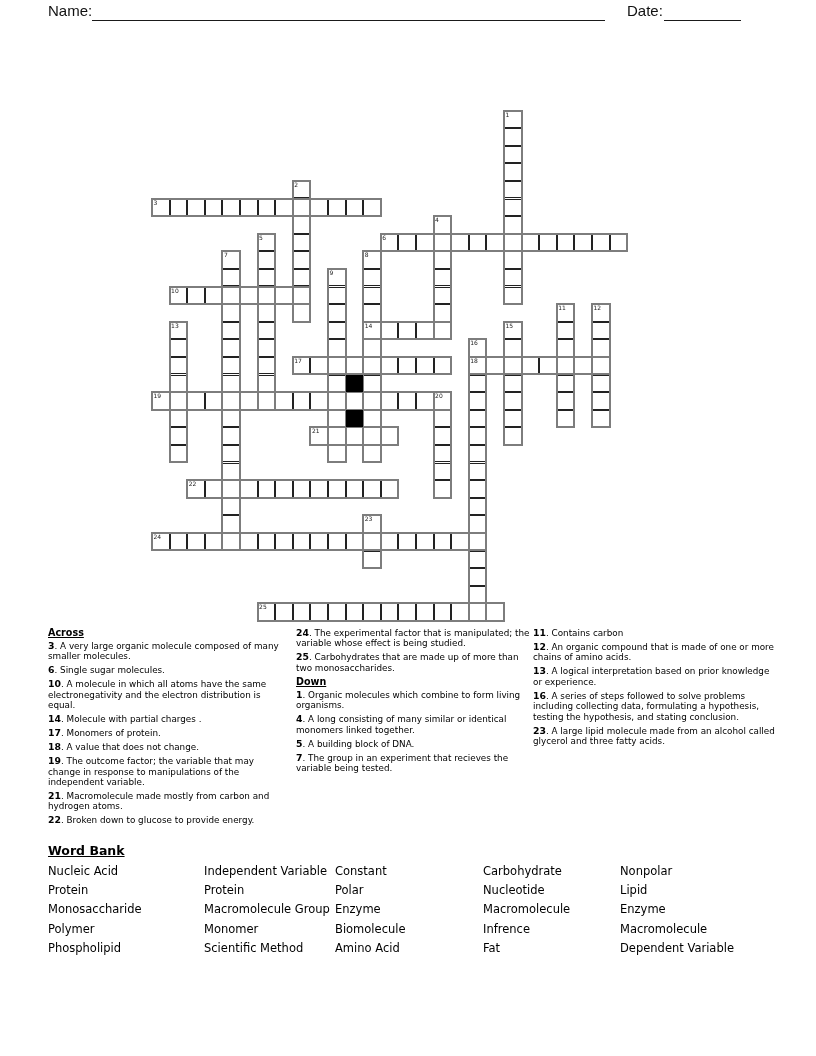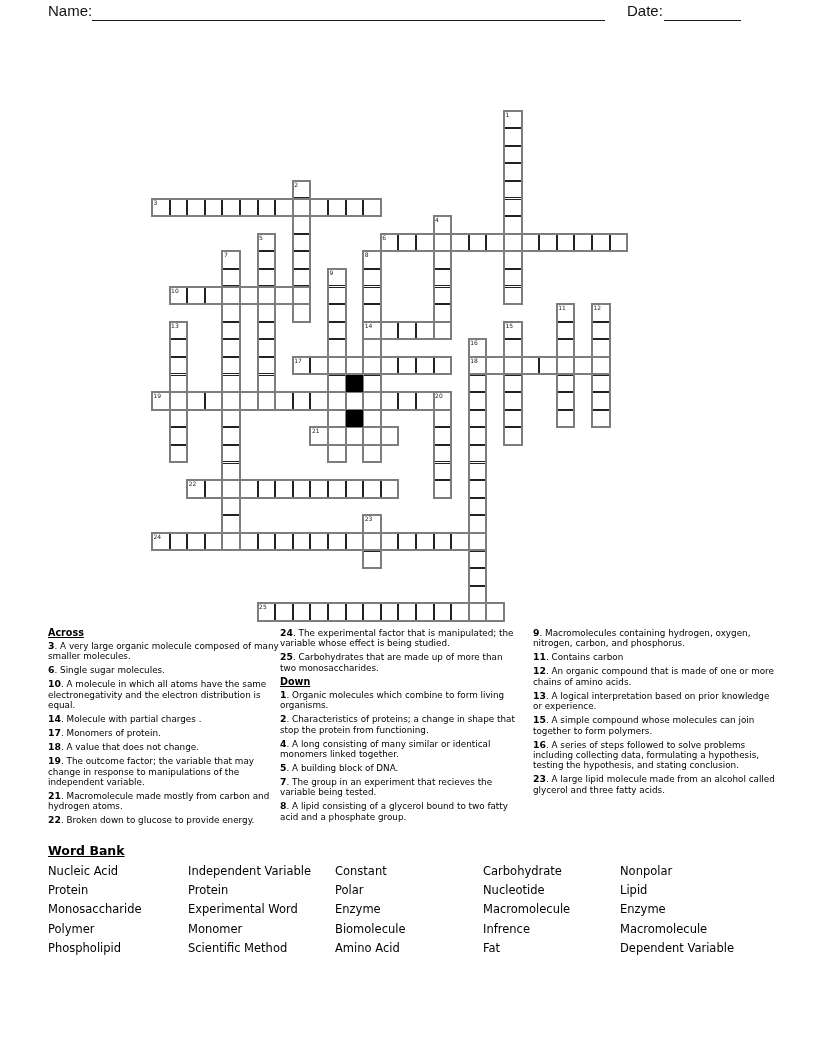--- a/index.html
+++ b/index.html
@@ -18,21 +18,21 @@
   #grid{position:absolute;left:152px;top:110.5px;width:476px;height:511px;}
   .cell{position:absolute;width:17.6px;height:17.6px;background:#fff;
         border:1px solid #222;box-sizing:border-box;}
   .outline{position:absolute;border:2px solid #7d7d7d;box-sizing:border-box;background:transparent;pointer-events:none;}
   .num{position:absolute;font-size:6px;line-height:6.5px;color:#222;z-index:6;}
   .black{position:absolute;width:17.8px;height:17.8px;background:#000;z-index:5;}
 
   
   .clue-col{position:absolute;top:628px;font-size:8.8px;line-height:10.4px;color:#000;}
   #clue-col-1{left:48px;width:236px;}
-  #clue-col-2{left:280px;width:236px;}
+  #clue-col-2{left:296px;width:236px;}
   #clue-col-3{left:533px;width:248px;}
   .clue{margin:0 0 3.6px 0;}
   .clue b{font-size:9.3px;}
   .clue-header{font-weight:bold;text-decoration:underline;font-size:9.6px;margin:0 0 2.5px 0;}
 
   
   #wordbank-label{position:absolute;left:48px;top:843px;font-size:12.5px;font-weight:bold;text-decoration:underline;}
   .wb-col{position:absolute;top:862px;font-size:11.5px;line-height:19.2px;white-space:nowrap;}
 </style>
 </head>
@@ -365,49 +365,45 @@
       <div class="clue"><b>18</b>. A value that does not change.</div>
       <div class="clue"><b>19</b>. The outcome factor; the variable that may change in response to manipulations of the independent variable.</div>
       <div class="clue"><b>21</b>. Macromolecule made mostly from carbon and hydrogen atoms.</div>
       <div class="clue"><b>22</b>. Broken down to glucose to provide energy.</div>
     </div>
   <div class="clue-col" id="clue-col-2">
       <div class="clue"><b>24</b>. The experimental factor that is manipulated; the variable whose effect is being studied.</div>
       <div class="clue"><b>25</b>. Carbohydrates that are made up of more than two monosaccharides.</div>
       <div class="clue-header">Down</div>
       <div class="clue"><b>1</b>. Organic molecules which combine to form living organisms.</div>
-      <div class="clue"><b>2</b>. Characteristics of proteins; a change in shape that stop the protein from functioning.</div>
       <div class="clue"><b>4</b>. A long consisting of many similar or identical monomers linked together.</div>
       <div class="clue"><b>5</b>. A building block of DNA.</div>
       <div class="clue"><b>7</b>. The group in an experiment that recieves the variable being tested.</div>
-      <div class="clue"><b>8</b>. A lipid consisting of a glycerol bound to two fatty acid and a phosphate group.</div>
     </div>
   <div class="clue-col" id="clue-col-3">
-      <div class="clue"><b>9</b>. Macromolecules containing hydrogen, oxygen, nitrogen, carbon, and phosphorus.</div>
       <div class="clue"><b>11</b>. Contains carbon</div>
       <div class="clue"><b>12</b>. An organic compound that is made of one or more chains of amino acids.</div>
       <div class="clue"><b>13</b>. A logical interpretation based on prior knowledge or experience.</div>
-      <div class="clue"><b>15</b>. A simple compound whose molecules can join together to form polymers.</div>
       <div class="clue"><b>16</b>. A series of steps followed to solve problems including collecting data, formulating a hypothesis, testing the hypothesis, and stating conclusion.</div>
       <div class="clue"><b>23</b>. A large lipid molecule made from an alcohol called glycerol and three fatty acids.</div>
     </div>
 
   <div id="wordbank-label">Word Bank</div>
   <div id="wordbank">
       <div class="wb-col" style="left: 48px;">
         <div>Nucleic Acid</div>
         <div>Protein</div>
         <div>Monosaccharide</div>
         <div>Polymer</div>
         <div>Phospholipid</div>
       </div>
-      <div class="wb-col" style="left: 188px;">
+      <div class="wb-col" style="left: 204px;">
         <div>Independent Variable</div>
         <div>Protein</div>
-        <div>Experimental Word</div>
+        <div>Macromolecule Group</div>
         <div>Monomer</div>
         <div>Scientific Method</div>
       </div>
       <div class="wb-col" style="left: 335px;">
         <div>Constant</div>
         <div>Polar</div>
         <div>Enzyme</div>
         <div>Biomolecule</div>
         <div>Amino Acid</div>
       </div>

